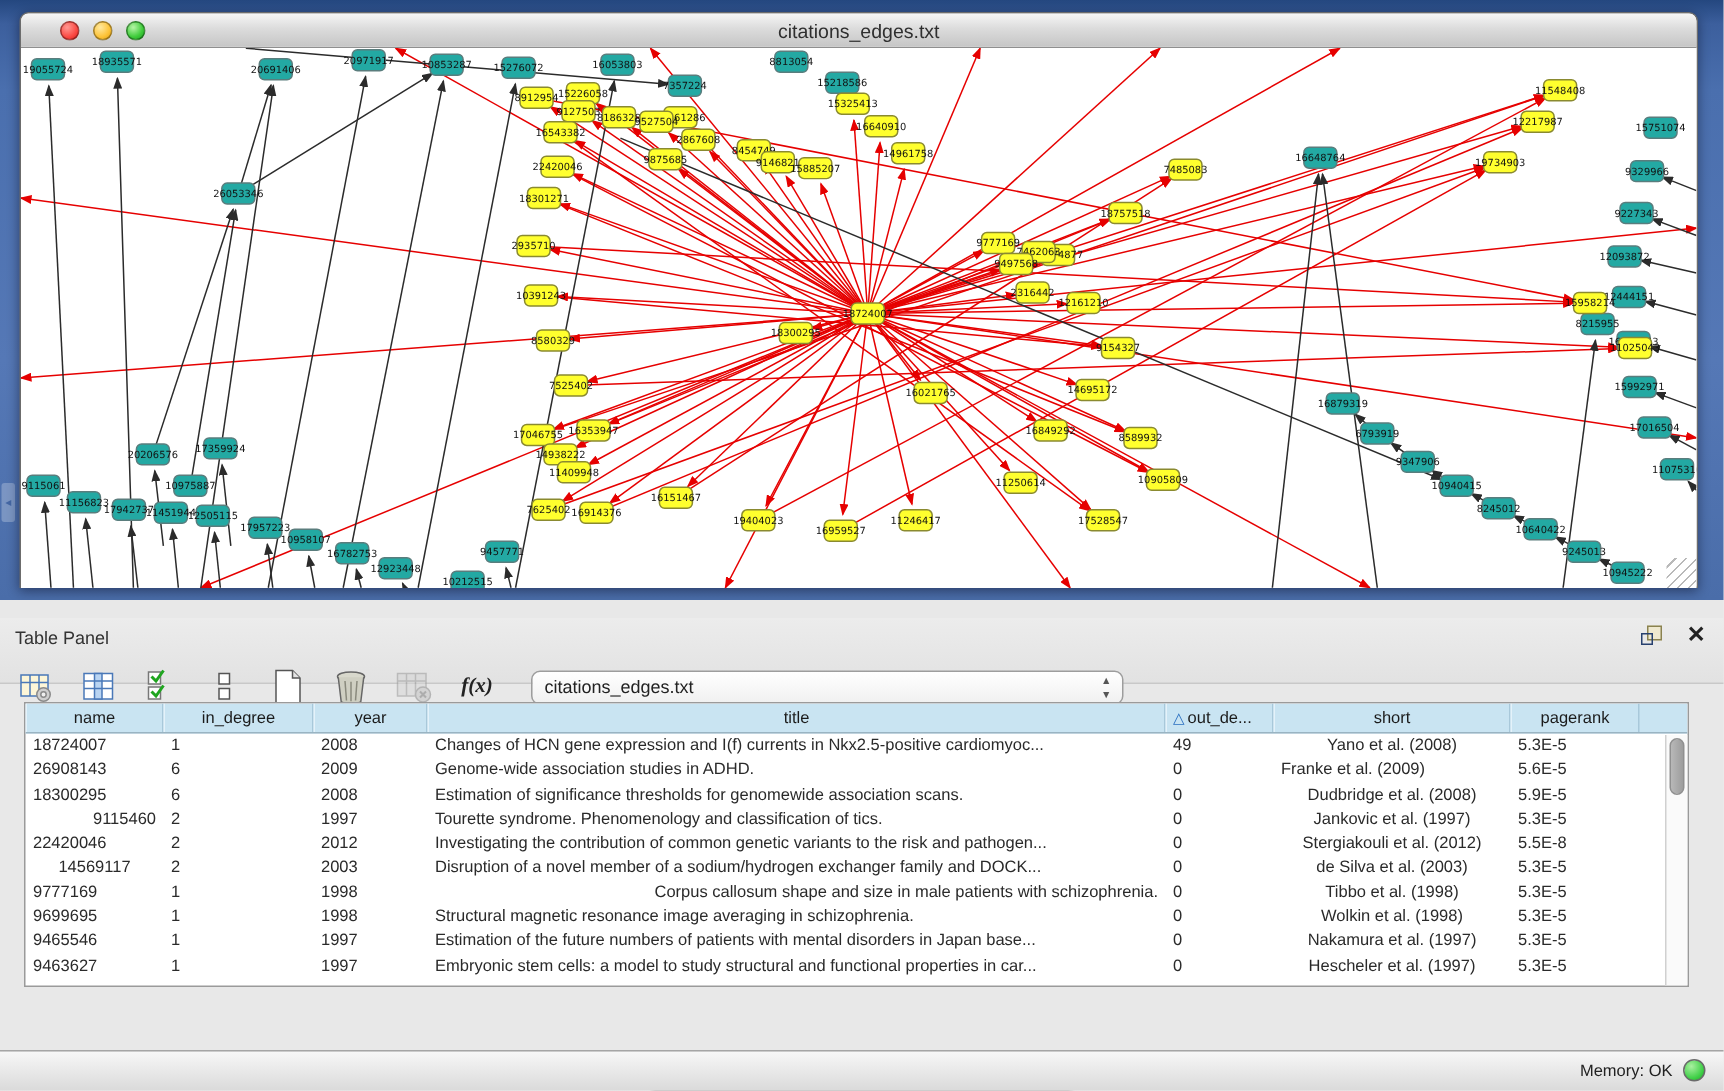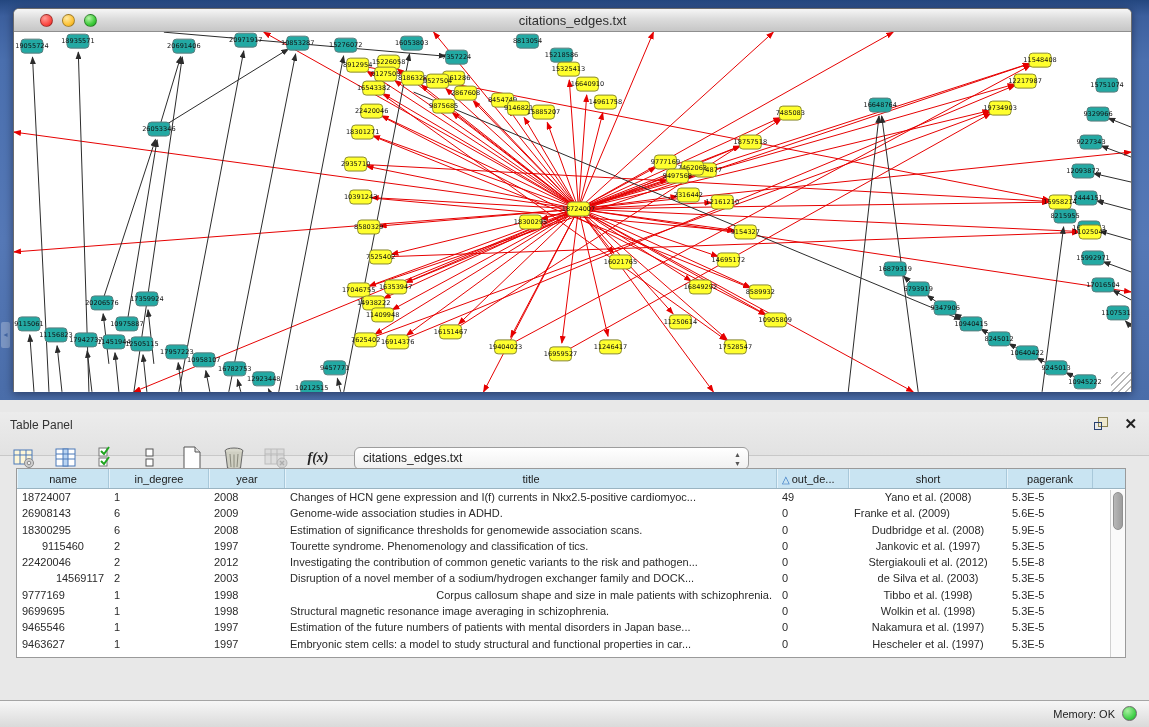--- a/index.html
+++ b/index.html
@@ -721,39 +721,39 @@
         <div class="trow">
           <div class="td" style="width: 92px; text-align: left;">18300295</div>
           <div class="td" style="width: 100px; text-align: left;">6</div>
           <div class="td" style="width: 76px; text-align: left;">2008</div>
           <div class="td" style="width: 492px; text-align: left;">Estimation of significance thresholds for genomewide association scans.</div>
           <div class="td" style="width: 72px; text-align: left;">0</div>
           <div class="td" style="width: 158px; text-align: center;">Dudbridge et al. (2008)</div>
           <div class="td" style="width: 86px; text-align: left;">5.9E-5</div>
         </div>
         <div class="trow">
-          <div class="td" style="width: 92px; text-align: center;">9115460</div>
+          <div class="td" style="width: 92px; text-align: right;">9115460</div>
           <div class="td" style="width: 100px; text-align: left;">2</div>
           <div class="td" style="width: 76px; text-align: left;">1997</div>
           <div class="td" style="width: 492px; text-align: left;">Tourette syndrome. Phenomenology and classification of tics.</div>
           <div class="td" style="width: 72px; text-align: left;">0</div>
           <div class="td" style="width: 158px; text-align: center;">Jankovic et al. (1997)</div>
           <div class="td" style="width: 86px; text-align: left;">5.3E-5</div>
         </div>
         <div class="trow">
           <div class="td" style="width: 92px; text-align: left;">22420046</div>
           <div class="td" style="width: 100px; text-align: left;">2</div>
           <div class="td" style="width: 76px; text-align: left;">2012</div>
           <div class="td" style="width: 492px; text-align: left;">Investigating the contribution of common genetic variants to the risk and pathogen...</div>
           <div class="td" style="width: 72px; text-align: left;">0</div>
           <div class="td" style="width: 158px; text-align: center;">Stergiakouli et al. (2012)</div>
           <div class="td" style="width: 86px; text-align: left;">5.5E-8</div>
         </div>
         <div class="trow">
-          <div class="td" style="width: 92px; text-align: right;">14569117</div>
+          <div class="td" style="width: 92px; text-align: center;">14569117</div>
           <div class="td" style="width: 100px; text-align: left;">2</div>
           <div class="td" style="width: 76px; text-align: left;">2003</div>
           <div class="td" style="width: 492px; text-align: left;">Disruption of a novel member of a sodium/hydrogen exchanger family and DOCK...</div>
           <div class="td" style="width: 72px; text-align: left;">0</div>
           <div class="td" style="width: 158px; text-align: center;">de Silva et al. (2003)</div>
           <div class="td" style="width: 86px; text-align: left;">5.3E-5</div>
         </div>
         <div class="trow">
           <div class="td" style="width: 92px; text-align: left;">9777169</div>
           <div class="td" style="width: 100px; text-align: left;">1</div>

